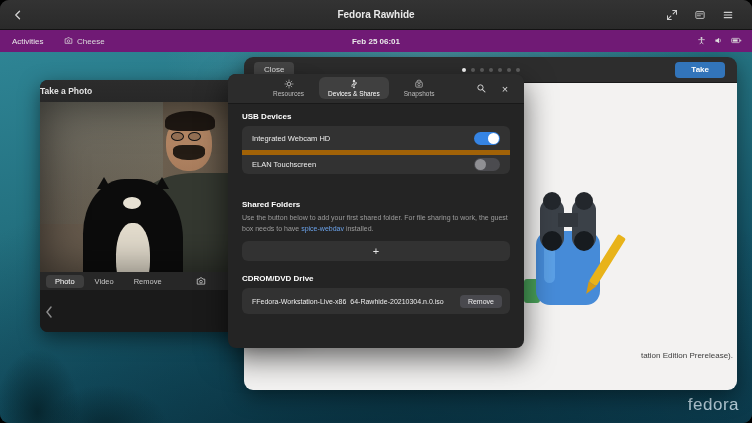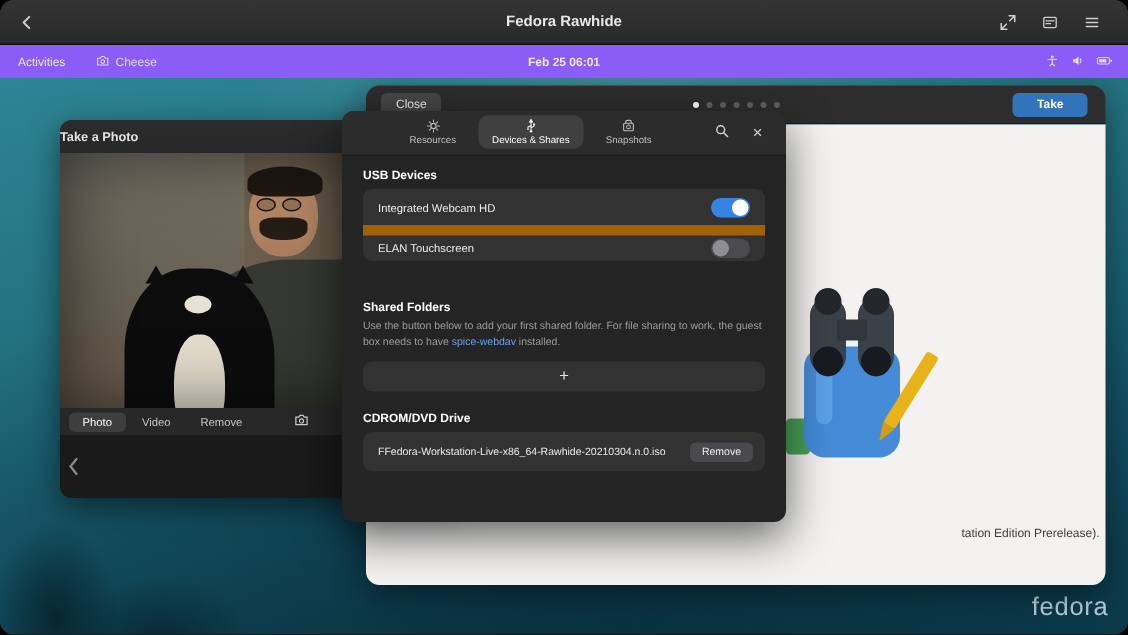--- a/index.html
+++ b/index.html
@@ -6,21 +6,21 @@
   html,body{width:752px;height:423px;background:#000;font-family:"Liberation Sans","DejaVu Sans",sans-serif;overflow:hidden}
   .app{position:absolute;inset:0;border-radius:9px;overflow:hidden;background:#1c1c1c}
 
   
   .titlebar{position:absolute;left:0;top:0;right:0;height:30px;background:linear-gradient(#333,#2a2a2a);border-bottom:1px solid #131313}
   .tb-title{position:absolute;left:0;right:0;top:0;height:30px;line-height:30px;text-align:center;font-size:10px;font-weight:700;color:#e8e8e8}
   .tb-btn{position:absolute;top:5px;width:20px;height:20px;border-radius:4px;display:flex;align-items:center;justify-content:center;color:#cfcfcf}
   .tb-btn svg{display:block}
 
   
-  .topbar{position:absolute;left:0;top:30px;right:0;height:22px;background:#8b5cf6;color:#e9e9e9;font-size:8px;z-index:5}
+  .topbar{position:absolute;left:0;top:30px;right:0;height:22px;background:#701a75;color:#e9e9e9;font-size:8px;z-index:5}
   .tp-item{position:absolute;top:0;height:22px;display:flex;align-items:center;gap:4px}
   .tp-activities{left:12px}
   .tp-app{left:64px;color:#dcdcdc}
   .tp-clock{left:0;right:0;justify-content:center;font-weight:700}
   .tp-status{right:10px;gap:8px;color:#ddd}
 
   
   .desktop{position:absolute;left:0;top:52px;right:0;bottom:0;
     background:
       radial-gradient(60px 90px at 5% 97%, rgba(4,28,34,.75), transparent 70%),
@@ -75,21 +75,21 @@
   .dtab.active{background:#404040;color:#fff}
   .dtab .dtab-label{font-size:6.5px;margin-top:1px;white-space:nowrap}
   .dtab svg{display:block}
   .dlg-iconbtn{position:absolute;top:7px;width:18px;height:16px;display:flex;align-items:center;justify-content:center;color:#d6d6d6}
   .dlg-search{right:34px}
   .dlg-close{right:10px;font-size:11px;line-height:16px}
   .dlg-body{position:absolute;left:14px;right:14px;top:30px;bottom:0;padding-top:8px;font-size:8px;color:#e8e8e8}
   .section-title{font-size:8px;font-weight:700;color:#fff}
   .card{background:#323232;border-radius:6px;margin-top:5px}
   .usb-row{display:flex;align-items:center;justify-content:space-between;height:24px;padding:0 10px}
-  .usb-row + .usb-row{border-top:7px solid #a16207}
+  .usb-row + .usb-row{border-top:5px solid #a16207}
   .usb-name{font-size:7.5px;color:#ececec;white-space:nowrap;overflow:hidden}
   .switch{flex:none;width:26px;height:13px;border-radius:7px;background:#4b4b4f;position:relative;margin-left:8px}
   .switch::after{content:"";position:absolute;top:1px;left:1px;width:11px;height:11px;border-radius:50%;background:#8f8f93}
   .switch.on{background:#3584e4}
   .switch.on::after{left:auto;right:1px;background:#fff}
   .sf-title{margin-top:26px}
   .sf-desc{margin-top:4px;font-size:7px;line-height:1.5;color:#9c9c9c}
   .sf-link{color:#6aa1e8}
   .add-card{height:20px;display:flex;align-items:center;justify-content:center;font-size:11px;color:#e6e6e6;margin-top:7px}
   .cd-title{margin-top:13px}

